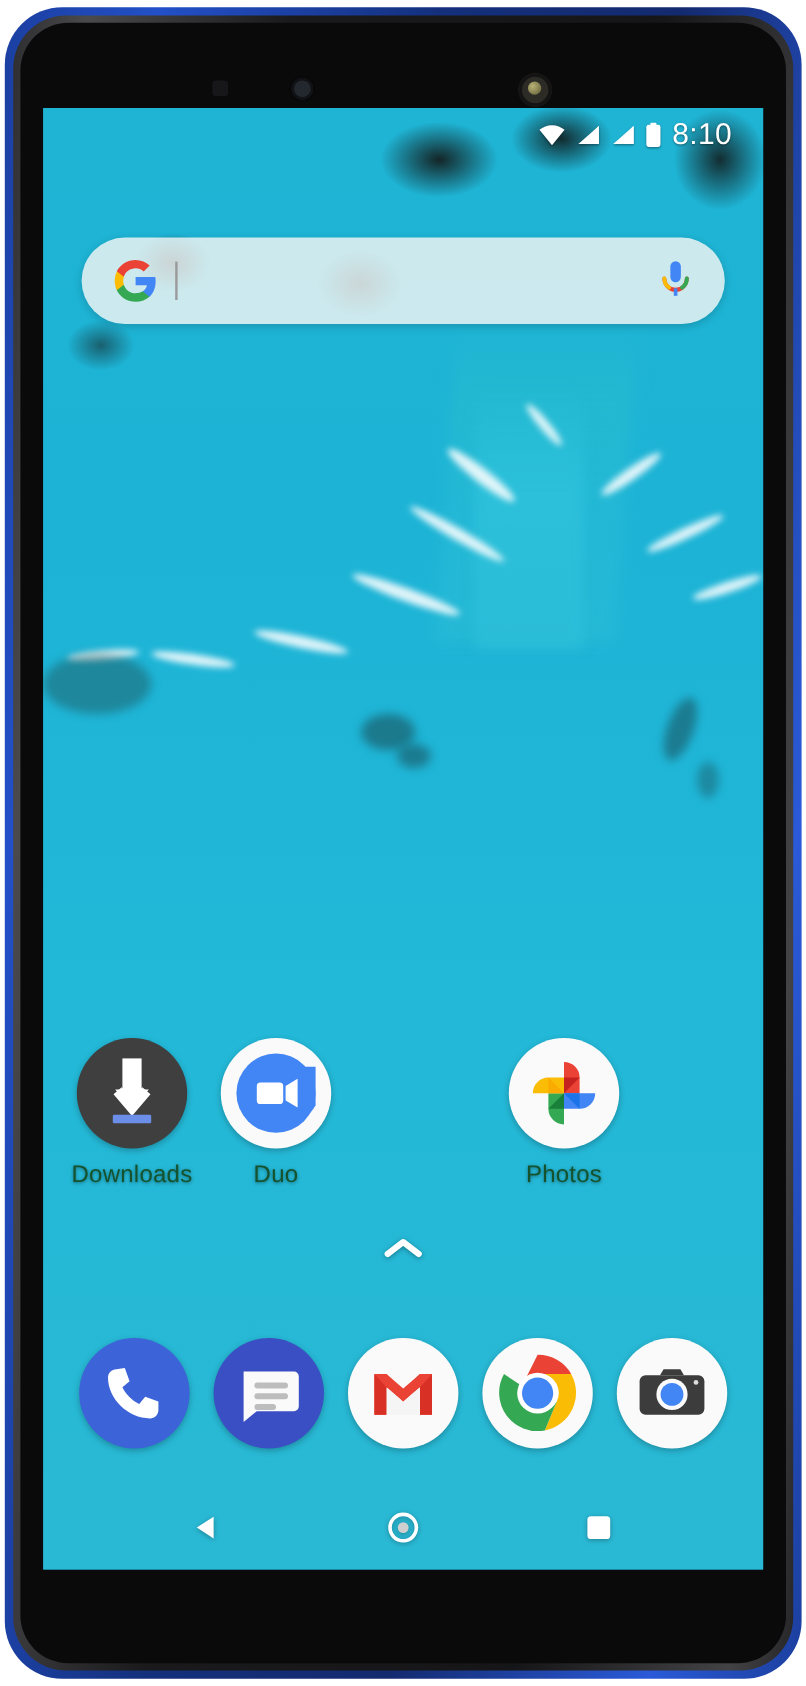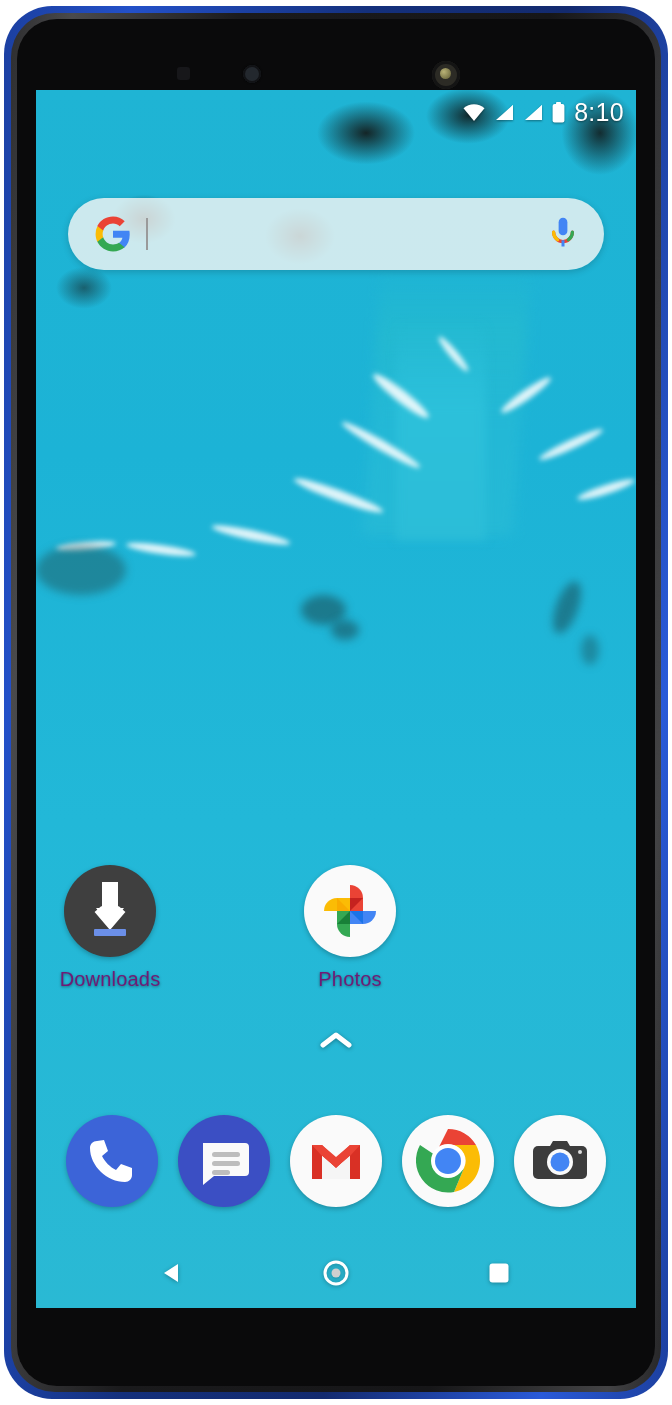--- a/index.html
+++ b/index.html
@@ -91,21 +91,21 @@
   .subrock{ position:absolute; border-radius:50%; filter:blur(4px); }
   .sr1{ left:265px; top:505px; width:45px; height:30px; background:rgba(26,72,80,.55); }
   .sr2{ left:295px; top:530px; width:28px; height:20px; background:rgba(24,66,74,.5); }
   .sr3{ left:520px; top:490px; width:22px; height:55px; background:rgba(24,66,74,.5);
     transform:rotate(20deg); }
   .sr4{ left:0px; top:455px; width:90px; height:50px; background:rgba(30,80,85,.45); }
   .sr5{ left:545px; top:545px; width:18px; height:30px; background:rgba(26,72,80,.4); }
 
   
   .statusbar{ position:absolute; left:0; top:0; width:100%; height:44px;
-    display:flex; align-items:center; justify-content:flex-end; padding-right:12px; gap:9px; }
+    display:flex; align-items:center; justify-content:flex-end; padding-right:26px; gap:9px; }
   .sb-time{ color:#fff; font-size:25px; letter-spacing:.3px;
     text-shadow:0 1px 2px rgba(0,0,0,.45); }
   .ic-wifi{ width:22px; height:17px; position:relative; }
   .ic-wifi svg, .ic-sig svg, .ic-batt svg{ display:block; filter:drop-shadow(0 1px 1px rgba(0,0,0,.4)); }
   .ic-sig{ width:20px; height:17px; }
   .ic-batt{ width:13px; height:21px; }
 
   
   .searchbar{
     position:absolute; left:32px; top:108px; width:536px; height:72px;
@@ -117,21 +117,21 @@
   .search-caret{ width:2px; height:32px; background:#9a9a9a; margin-left:14px; }
   .search-spacer{ flex:1; }
   .mic-icon{ width:30px; height:38px; flex:0 0 auto; }
 
   
   .app-row{ position:absolute; left:0; top:775px; width:100%;
     display:flex; }
   .app-cell{ width:120px; display:flex; flex-direction:column; align-items:center; }
   .app-cell.gap{ visibility:hidden; }
   .icon-wrap{ width:92px; height:92px; position:relative; }
-  .app-label{ margin-top:11px; color:#701a75; font-size:20px; letter-spacing:.2px;
+  .app-label{ margin-top:11px; color:#14532d; font-size:20px; letter-spacing:.2px;
     text-shadow:0 1px 3px rgba(0,0,0,.45); white-space:nowrap; }
 
   
   .circ{ position:absolute; inset:0; border-radius:50%; }
   .circ-white{ background:#fafafa; box-shadow:0 2px 5px rgba(0,0,0,.25); }
   .circ-dark{ background:#3f3f3f; box-shadow:0 2px 5px rgba(0,0,0,.25); }
   .circ-blue{ background:#3c64d8; box-shadow:0 2px 5px rgba(0,0,0,.25); }
   .circ-indigo{ background:#3b4fc4; box-shadow:0 2px 5px rgba(0,0,0,.25); }
 
   
@@ -245,20 +245,32 @@
           <svg viewBox="0 0 92 92" width="92" height="92" style="position:absolute;inset:0">
             <path d="M46 20 L46 52 M34 44 L46 58 L58 44" fill="none" stroke="#fff" stroke-width="9" stroke-linecap="butt"></path>
             <path d="M32 43 L46 60 L60 43 Z" fill="#fff"></path>
             <rect x="38" y="17" width="16" height="30" fill="#fff"></rect>
             <rect x="30" y="64" width="32" height="7" rx="1" fill="#6b8fe8"></rect>
           </svg>
         </div>
         <div class="app-label">Downloads</div>
       </div>
 
+      <div class="app-cell">
+        <div class="icon-wrap">
+          <div class="circ circ-white"></div>
+          <svg viewBox="0 0 92 92" width="92" height="92" style="position:absolute;inset:0">
+            <path d="M46 13 A33 33 0 1 1 13 46 A33 33 0 0 1 46 13 Z" fill="#4285F4"></path>
+            <path d="M68 24 L79 24 L79 56 A33 33 0 0 1 68 68 Z" fill="#4285F4"></path>
+            <rect x="30" y="37" width="22" height="18" rx="3" fill="#fff"></rect>
+            <path d="M54 40 L64 34 L64 58 L54 52 Z" fill="#fff"></path>
+          </svg>
+        </div>
+        <div class="app-label">Duo</div>
+      </div>
 
       <div class="app-cell gap">
         <div class="icon-wrap"></div>
         <div class="app-label"></div>
       </div>
 
       <div class="app-cell">
         <div class="icon-wrap">
           <div class="circ circ-white"></div>
           <svg viewBox="0 0 92 92" width="92" height="92" style="position:absolute;inset:0">

